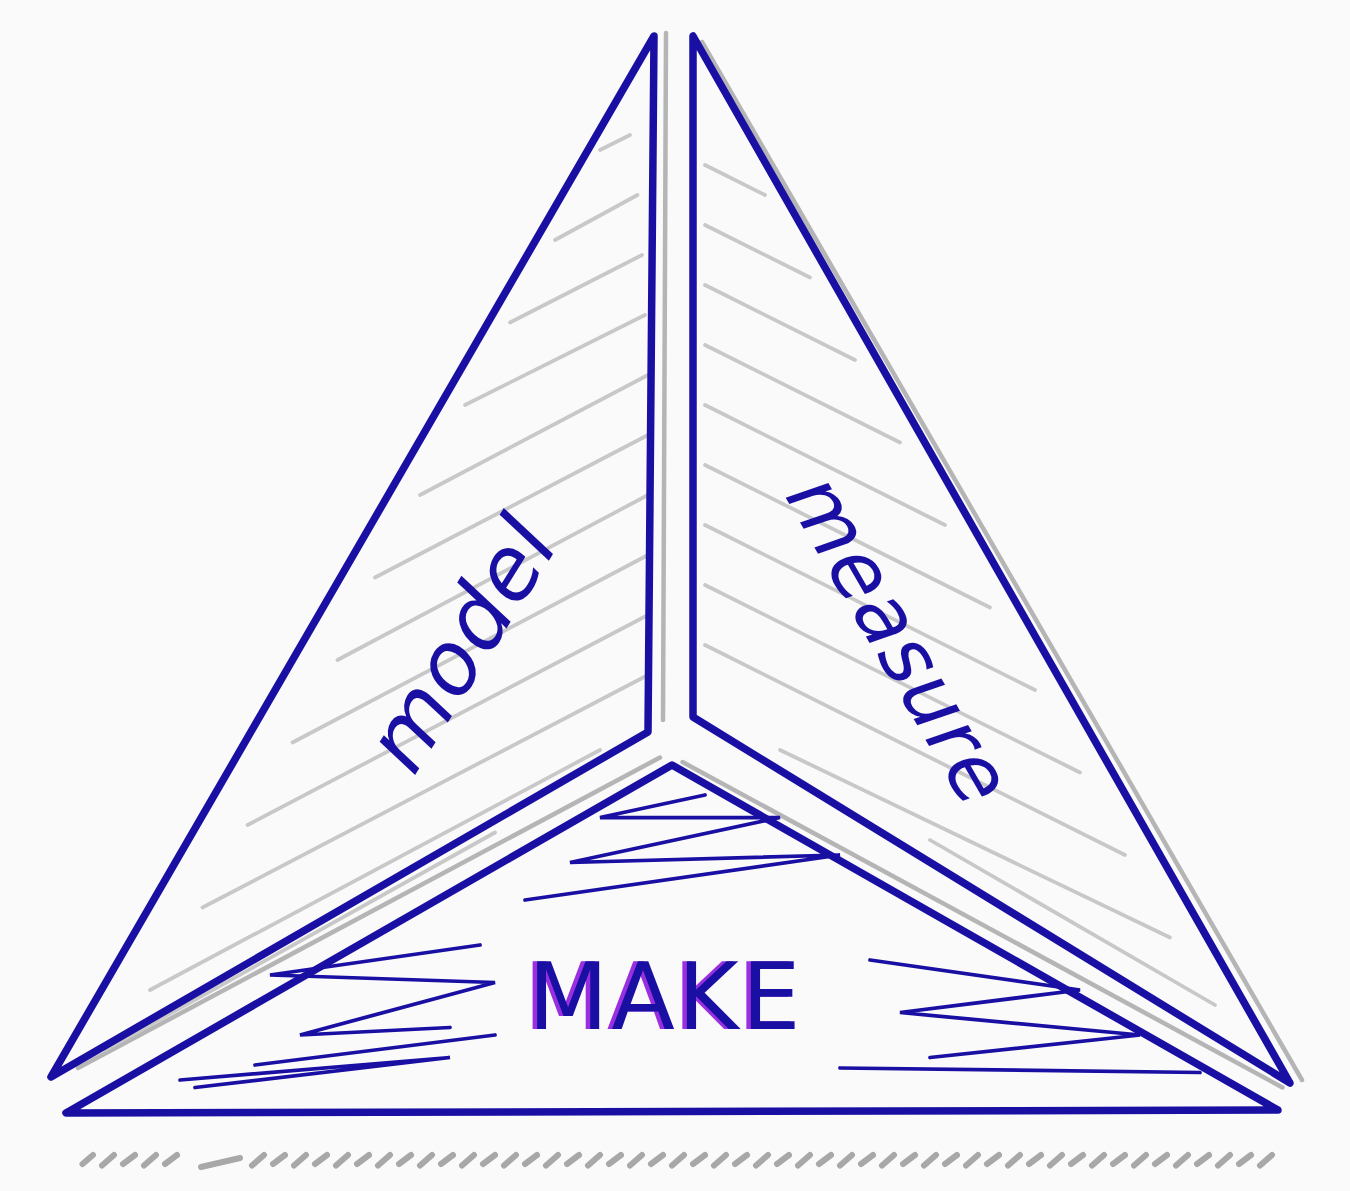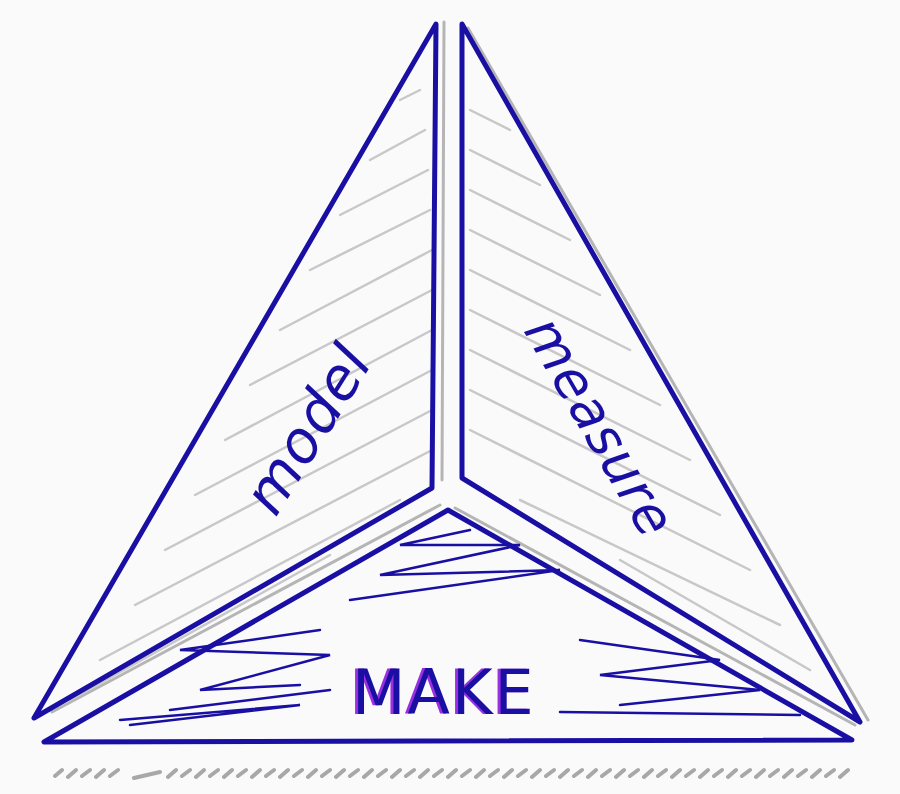--- a/index.html
+++ b/index.html
@@ -7,21 +7,21 @@
     #canvas { position: absolute; left: 0; top: 0; width: 900px; height: 794px; }
     .label {
       position: absolute;
       font-family: "DejaVu Sans", sans-serif;
       color: #1a0fa3;
       white-space: nowrap;
       transform-origin: center center;
     }
     .label-model { left: 215px; top: 395px; font-size: 58px; font-style: italic; transform: rotate(-58deg); letter-spacing: 1px; }
     .label-measure { left: 478px; top: 395px; font-size: 54px; font-style: italic; transform: rotate(60deg); letter-spacing: 1px; }
-    .label-make { left: 352px; top: 628px; font-size: 62px; font-family: "DejaVu Sans", sans-serif; letter-spacing: 2px; text-shadow: -3px 0 0 #9a2fe0; margin-top: 28px; }
+    .label-make { left: 352px; top: 628px; font-size: 62px; font-family: "DejaVu Sans", sans-serif; letter-spacing: 2px; text-shadow: -3px 0 0 #9a2fe0; }
   </style>
 </head>
 <body>
 
 <svg id="canvas" viewBox="0 0 900 794" xmlns="http://www.w3.org/2000/svg">
 
   <g stroke="#b5b5b5" stroke-width="3" fill="none" stroke-linecap="round">
     <path d="M444 22 L442 480"></path>
     <path d="M468 28 L868 720"></path>
     <path d="M52 712 L440 505"></path>

